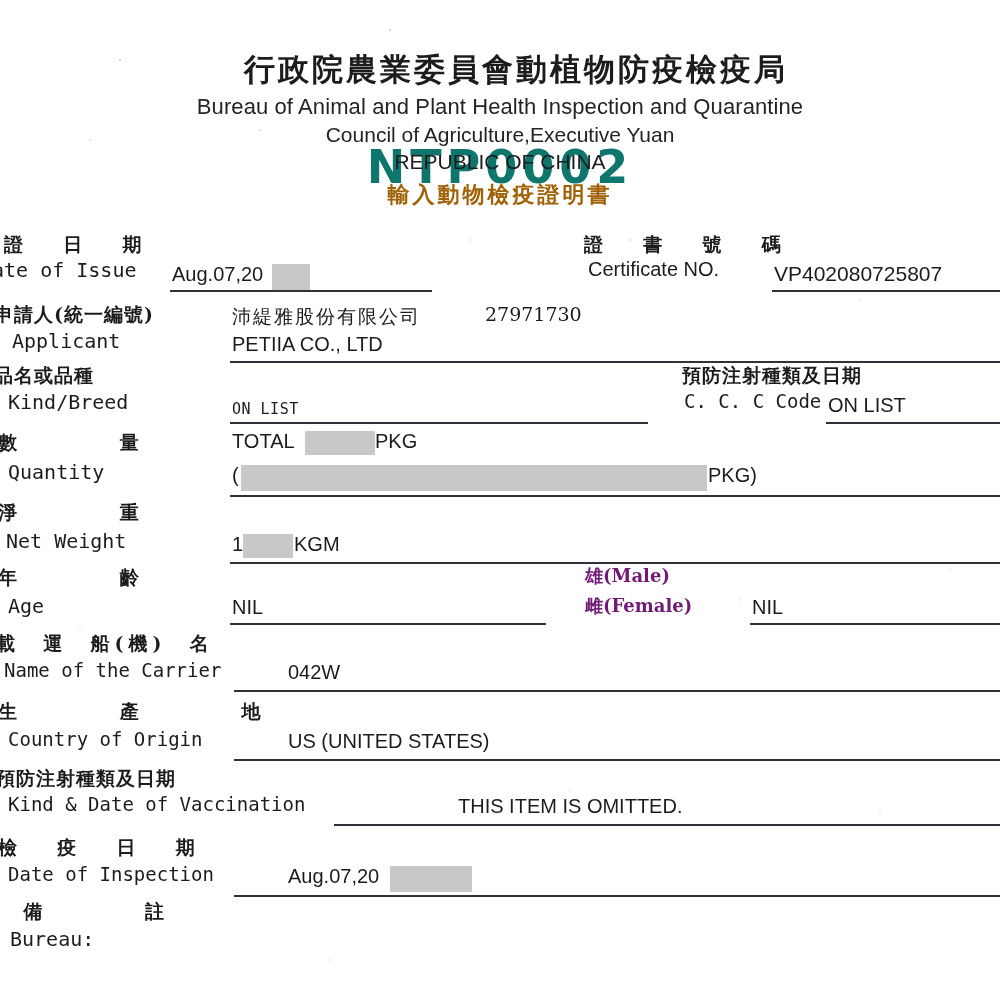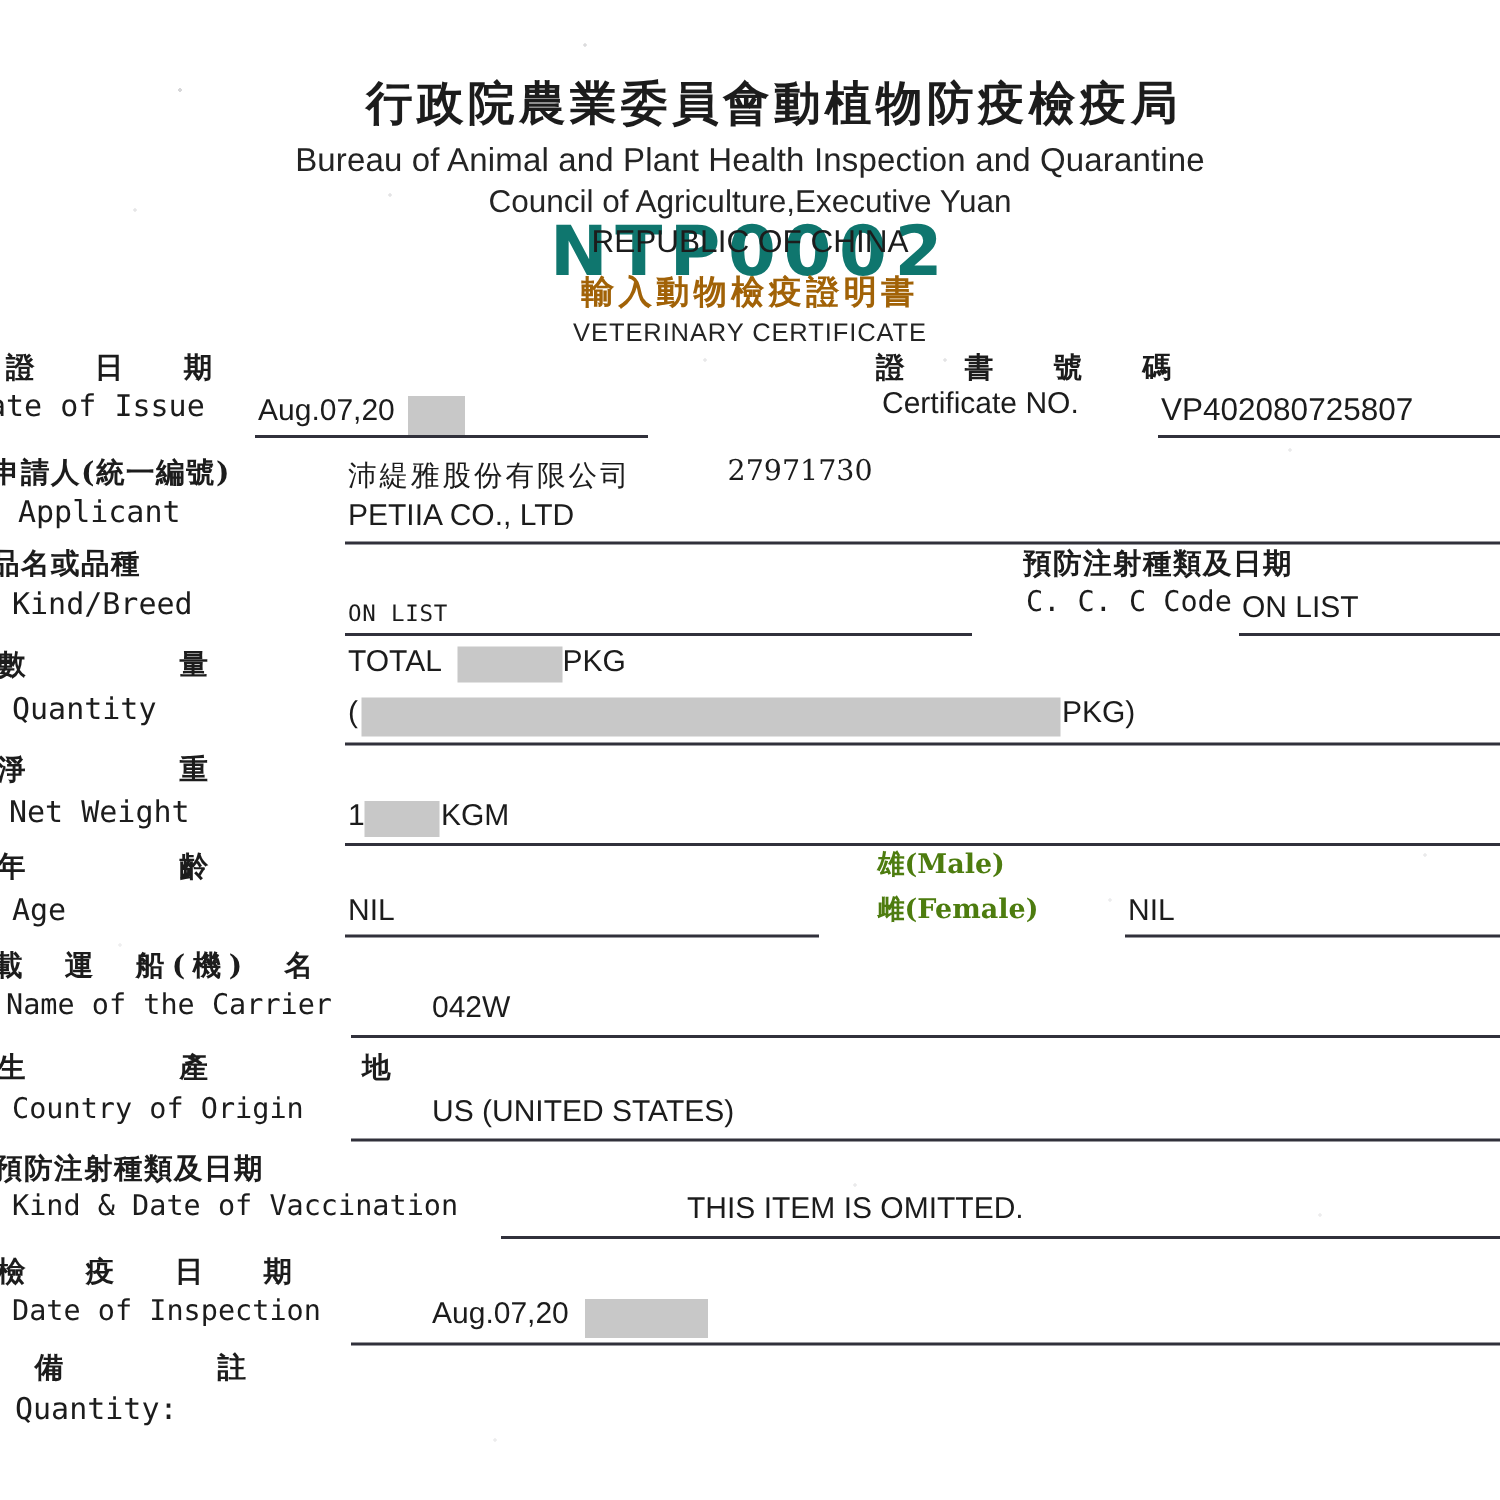--- a/index.html
+++ b/index.html
@@ -171,38 +171,37 @@
     display: inline-block;
     background: #c8c8c8;
     vertical-align: middle;
     height: 26px;
   }
   .sub-label {
     position: absolute;
     font-family: "DejaVu Serif", "Liberation Serif", serif;
     font-size: 18px;
     font-weight: 700;
-    color: #4d7c0f;
+    color: #701a75;
     white-space: pre;
   }
 </style>
 </head>
 <body>
 
 <div class="scan-noise"></div>
 
 <div class="watermark">NTP0002</div>
 
 <div class="header">
   <div class="cn-title">行政院農業委員會動植物防疫檢疫局</div>
   <div class="en-line1">Bureau of Animal and Plant Health Inspection and Quarantine</div>
   <div class="en-line2">Council of Agriculture,Executive Yuan</div>
   <div class="en-line3">REPUBLIC OF CHINA</div>
   <div class="cn-subtitle">輸入動物檢疫證明書</div>
-  <div class="en-subtitle">VETERINARY CERTIFICATE</div>
 </div>
 
 <div class="form">
 
   <div class="row">
     <div class="label-cn" style="left:4px;  top:0px;  letter-spacing:9px;">證  日  期</div>
     <div class="label-en" style="left:-8px; top:26px;">ate of Issue</div>
     <div class="value" style="left:172px; top:31px;">Aug.07,20</div>
     <div class="redact" style="position:absolute; left:272px; top:32px; width:38px; height:26px;"></div>
     <div class="rule" style="left:170px; top:58px; width:262px;"></div>
@@ -293,16 +292,16 @@
   <div class="row">
     <div class="label-cn" style="left:-2px; top:0px; letter-spacing:9px;">檢  疫  日  期</div>
     <div class="label-en" style="left:8px; top:28px; font-size:19px;">Date of Inspection</div>
     <div class="value" style="left:288px; top:30px;">Aug.07,20</div>
     <div class="redact" style="position:absolute; left:390px; top:31px; width:82px; height:26px;"></div>
     <div class="rule" style="left:234px; top:60px; width:768px;"></div>
   </div>
 
   <div class="row">
     <div class="label-cn" style="left:-8px; top:-3px; letter-spacing:9px;">. 備      註</div>
-    <div class="label-en" style="left:10px; top:25px;">Quantity:</div>
+    <div class="label-en" style="left:10px; top:25px;">Bureau:</div>
   </div>
 
 </div>
 
 </body></html>

